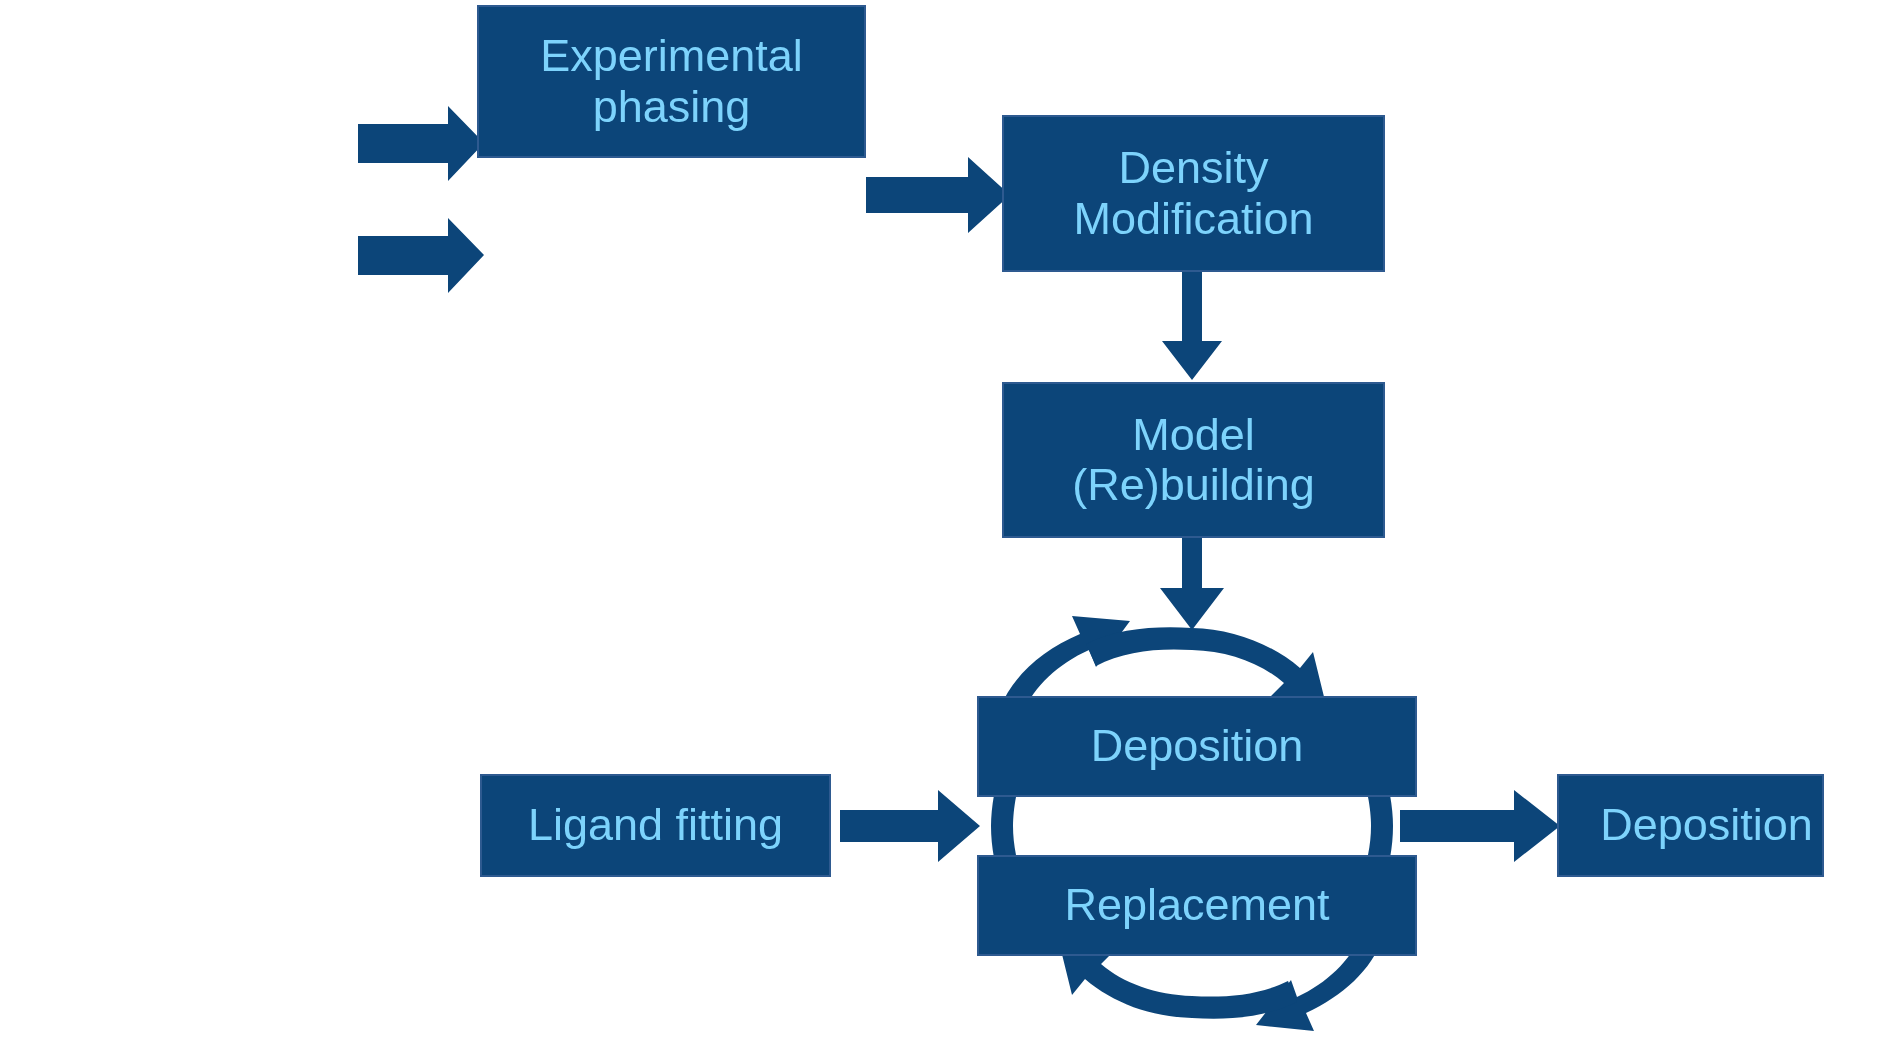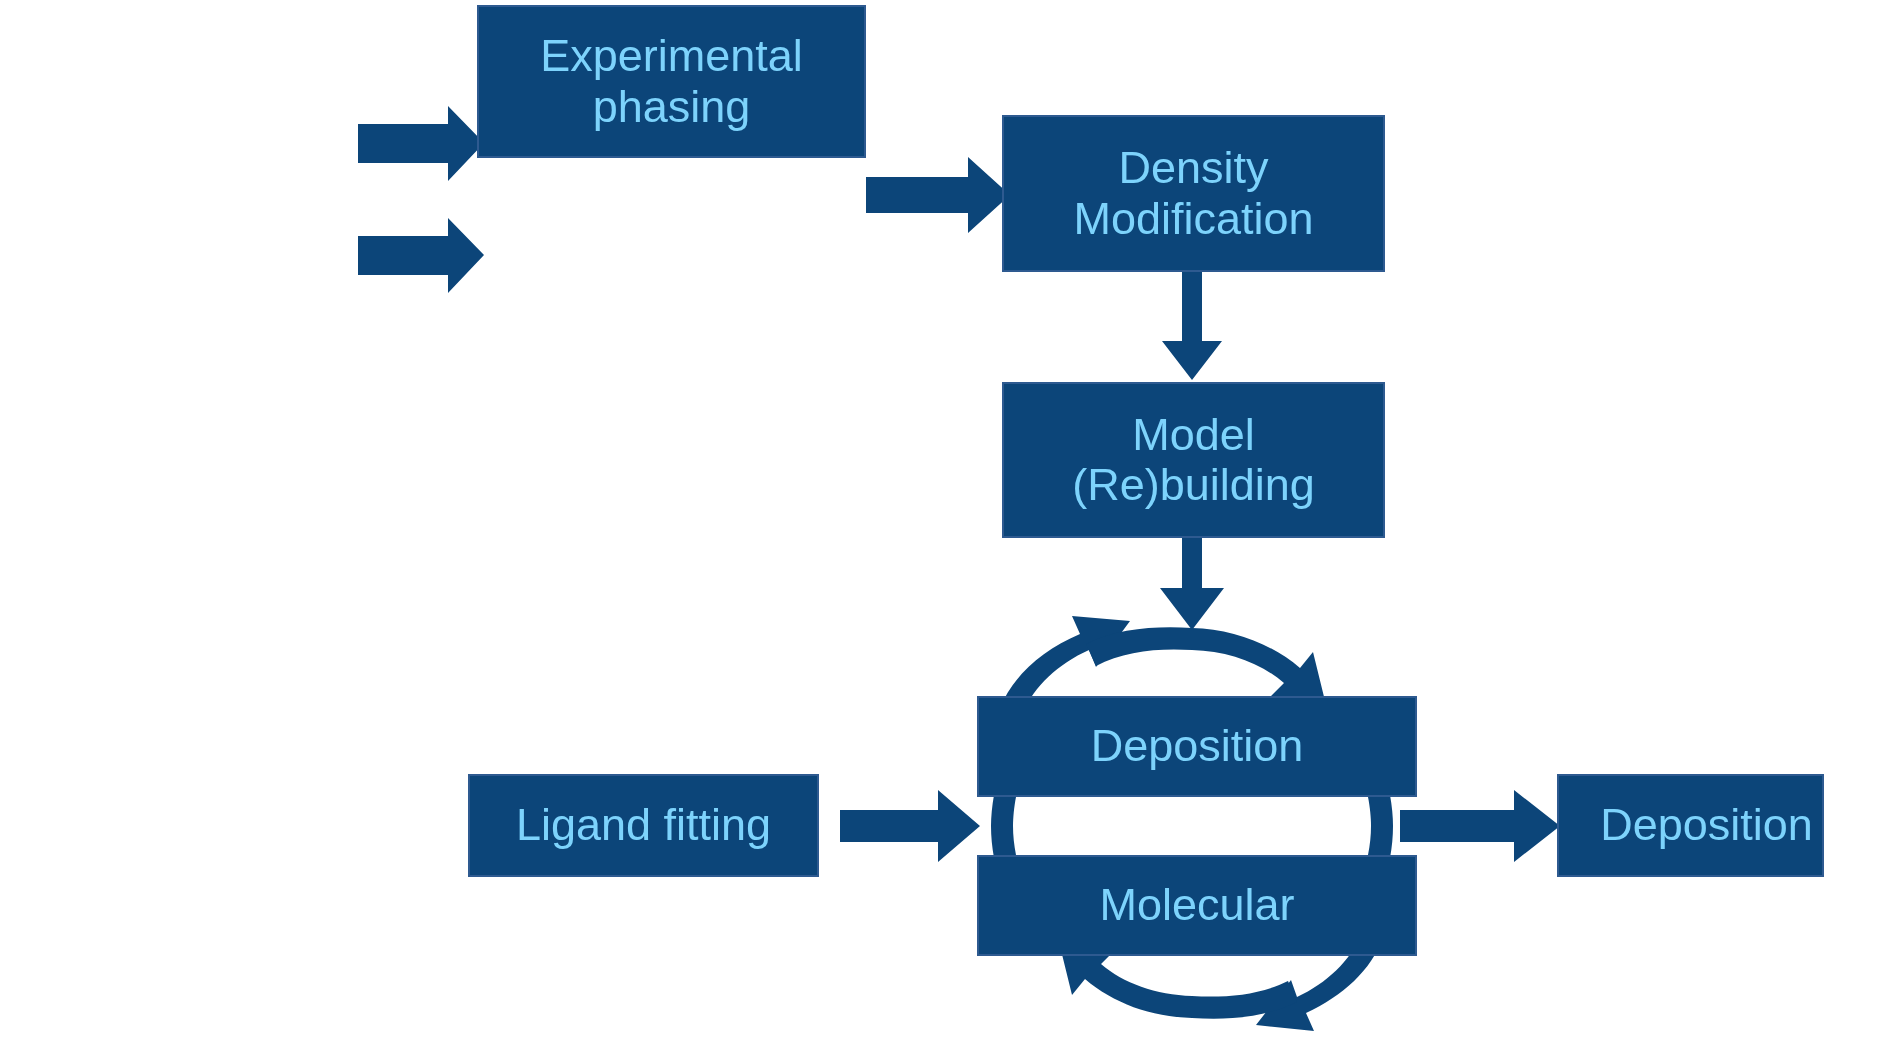--- a/index.html
+++ b/index.html
@@ -150,19 +150,19 @@
 
 
   <div class="node" style="left:1002px; top:382px; width:383px; height:156px;">Model
 (Re)building</div>
 
   <div class="node" style="left:1002px; top:115px; width:383px; height:157px;">Density
 Modification</div>
 
   <div class="node cycle-node" style="left:977px; top:696px; width:440px; height:101px;">Deposition</div>
 
-  <div class="node cycle-node" style="left:977px; top:855px; width:440px; height:101px;">Molecular</div>
+  <div class="node cycle-node" style="left:977px; top:855px; width:440px; height:101px;">Replacement</div>
 
-  <div class="node" style="left:468px; top:774px; width:351px; height:103px;">Ligand fitting</div>
+  <div class="node" style="left:480px; top:774px; width:351px; height:103px;">Ligand fitting</div>
 
   <div class="node" style="left:1557px; top:774px; width:267px; height:103px;padding-left:32px;">Deposition</div>
 
 </div>
 
 </body></html>

